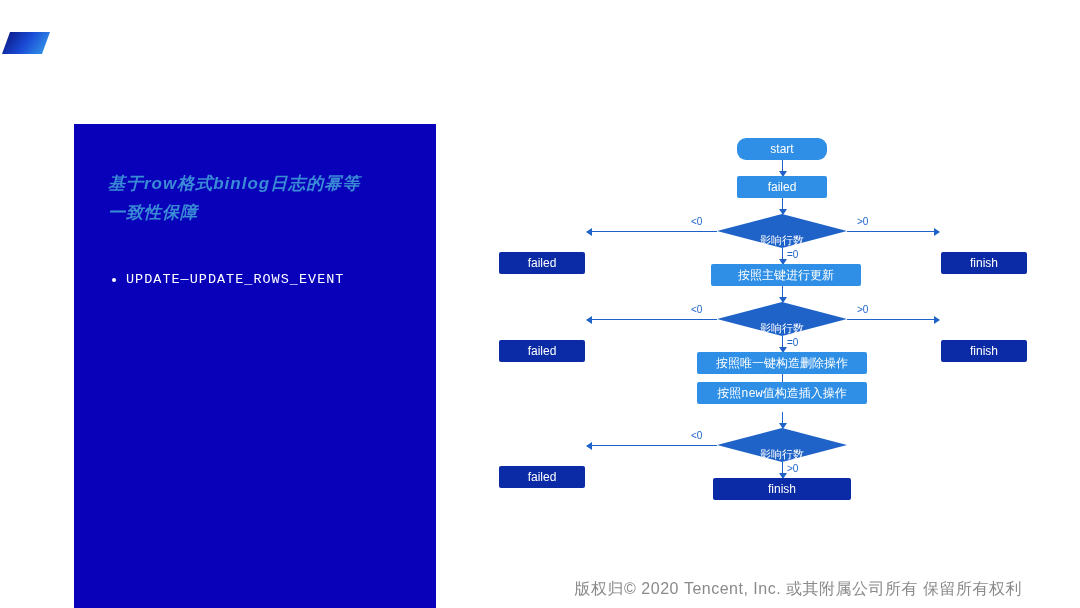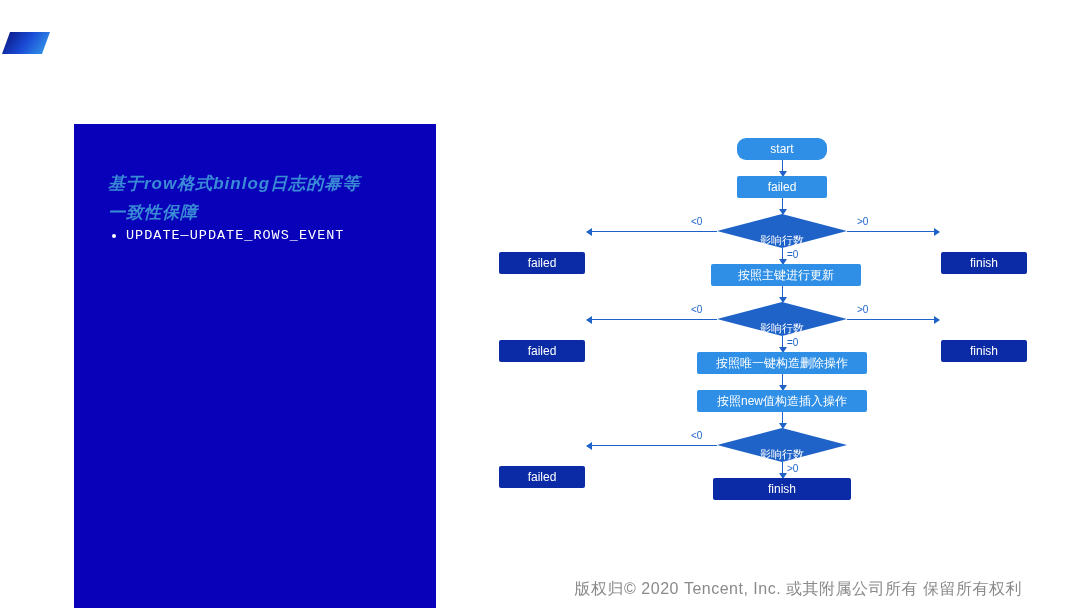--- a/index.html
+++ b/index.html
@@ -7,31 +7,31 @@
   .slide { position: relative; width: 1080px; height: 608px; background: #fff; }
 
   
   .title-bar { position: absolute; left: 0; top: 32px; display: flex; align-items: center; }
   .title-accent { width: 40px; height: 22px; background: linear-gradient(110deg, #0d1f8f 0%, #1a4bd6 50%, #2f8fe6 100%); transform: skewX(-20deg); margin-right: 28px; margin-left: 6px; }
   .slide-title { font-size: 22px; font-weight: 700; font-style: italic; color: #0b2aa5; letter-spacing: 2px; }
 
   
   .left-panel { position: absolute; left: 74px; top: 124px; width: 362px; height: 521px; background: #0801b9; padding: 46px 30px 30px 34px; }
   .panel-heading { color: #3a8bd6; font-size: 17px; font-weight: 700; font-style: italic; line-height: 1.7; letter-spacing: 1px; }
-  .panel-bullets { list-style: disc; padding-left: 18px; }
+  .panel-bullets { margin-top: 44px; list-style: disc; padding-left: 18px; }
   .panel-bullets li { color: #fff; font-size: 13.5px; letter-spacing: 1px; font-family: "Courier New", monospace; }
 
   
   .flow { position: absolute; left: 465px; top: 124px; width: 582px; height: 446px; background: #fff; }
 
   
   .box { position: absolute; background: #2f8fe6; color: #fff; font-size: 12px; display: flex; align-items: center; justify-content: center; border-radius: 2px; min-width: 90px; height: 22px; padding: 0 14px; white-space: nowrap; }
   .box.dark { background: #0b2aa5; }
   .box.wide { min-width: 150px; text-align: center; }
-  .box.wider { min-width: 170px; }
+  .box.wider { min-width: 170px; font-family: Liberation Mono, monospace; }
   .box.finish { min-width: 86px; margin-top: 32px; }
 
   
   .diamond { position: absolute; width: 130px; height: 34px; display:flex; align-items:flex-end; justify-content:center; }
   .diamond::before {
     content: ""; position: absolute; inset: 0;
     background: #1f63c9;
     clip-path: polygon(50% 0, 100% 50%, 50% 100%, 0 50%);
   }
   .diamond span { position: relative; color: #fff; font-size: 11px; }
@@ -104,21 +104,21 @@
     <div class="box dark finish" style="left:34px; top:184px;">failed</div>
     <div class="h-line arrow-r" style="left:382px; top:195px; width:92px;"></div>
     <div class="cond" style="left:392px; top:180px;">&gt;0</div>
     <div class="box dark finish" style="left:476px; top:184px;">finish</div>
     <div class="v-line arrow-d" style="left:317px; top:212px; height:16px;"></div>
     <div class="cond" style="left:322px; top:213px;">=0</div>
 
     <div class="box wider" style="left:232px; top:228px;">按照唯一键构造删除操作</div>
     <div class="v-line arrow-d" style="left:317px; top:250px; height:16px;"></div>
 
-    <div class="box wider" style="left:232px; top:266px;">按照new值构造插入操作</div>
+    <div class="box wider" style="left:232px; top:258px;">按照new值构造插入操作</div>
     <div class="v-line arrow-d" style="left:317px; top:288px; height:16px;"></div>
 
     <div class="diamond" style="left:252px; top:304px;">
         <span>影响行数</span>
       </div>
     <div class="h-line arrow-l" style="left:122px; top:321px; width:130px;"></div>
     <div class="cond" style="left:226px; top:306px;">&lt;0</div>
     <div class="box dark finish" style="left:34px; top:310px;">failed</div>
     <div class="v-line arrow-d" style="left:317px; top:338px; height:16px;"></div>
     <div class="cond" style="left:322px; top:339px;">&gt;0</div>

